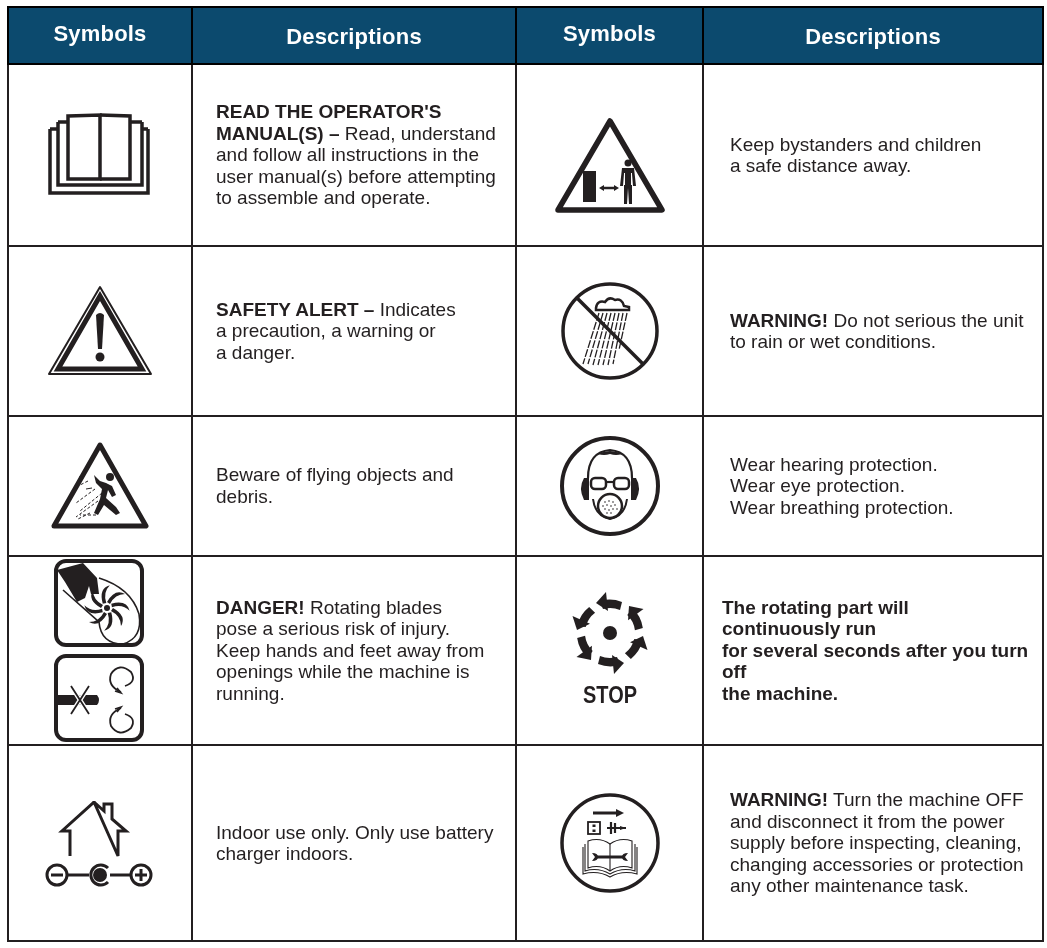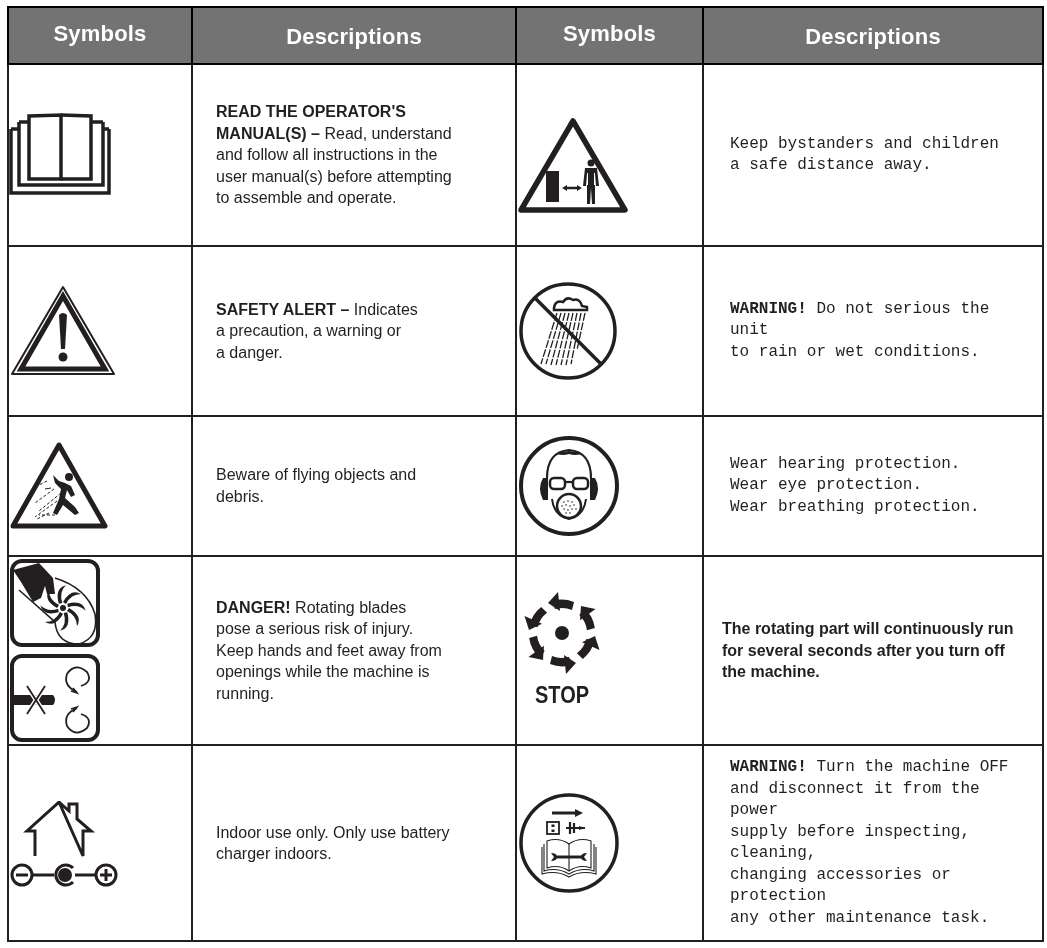--- a/index.html
+++ b/index.html
@@ -1,29 +1,29 @@
 <!DOCTYPE html>
 <html><head>
   <meta charset="utf-8">
   <style>
     html, body { margin: 0; padding: 0; background: #ffffff; }
     body { width: 1047px; height: 948px; position: relative; overflow: hidden;
            font-family: "Liberation Sans", sans-serif; color: #231f20; }
     .table { position: absolute; left: 7px; top: 6px; width: 1035px; height: 936px;
              border-collapse: collapse; table-layout: fixed; }
     .table td, .table th { border: 2.5px solid #231f20; padding: 0; vertical-align: middle; }
-    .table th { background: #737373; color: #ffffff; font-weight: bold; font-size: 22px;
+    .table th { background: #0c4a6e; color: #ffffff; font-weight: bold; font-size: 22px;
                 height: 51px; text-align: center; letter-spacing: 0.2px; border-color: #000; }
     .table th.sym { padding-top: 0; padding-bottom: 4px; }
     .table th.desc { padding-top: 3px; }
     .table th + th { border-left: 2.5px solid #ffffff; }
-    .sym-cell { }
+    .sym-cell { text-align: center; }
     .sym-cell svg { display: inline-block; vertical-align: middle; }
-    .desc-cell { font-size: 16px; line-height: 21.5px; padding-left: 23px !important; padding-right: 12px !important; }
-    .desc-cell.right { padding-left: 26px !important; font-family: Liberation Mono, monospace; }
+    .desc-cell { font-size: 19px; line-height: 21.5px; padding-left: 23px !important; padding-right: 12px !important; }
+    .desc-cell.right { padding-left: 26px !important; }
     .desc-cell.stopdesc { padding-left: 18px !important; font-weight: bold; }
     .desc-cell b { font-weight: bold; }
     .line { display: block; }
   </style>
 </head>
 <body>
 
 <table class="table">
   <colgroup>
     <col style="width:184px">

